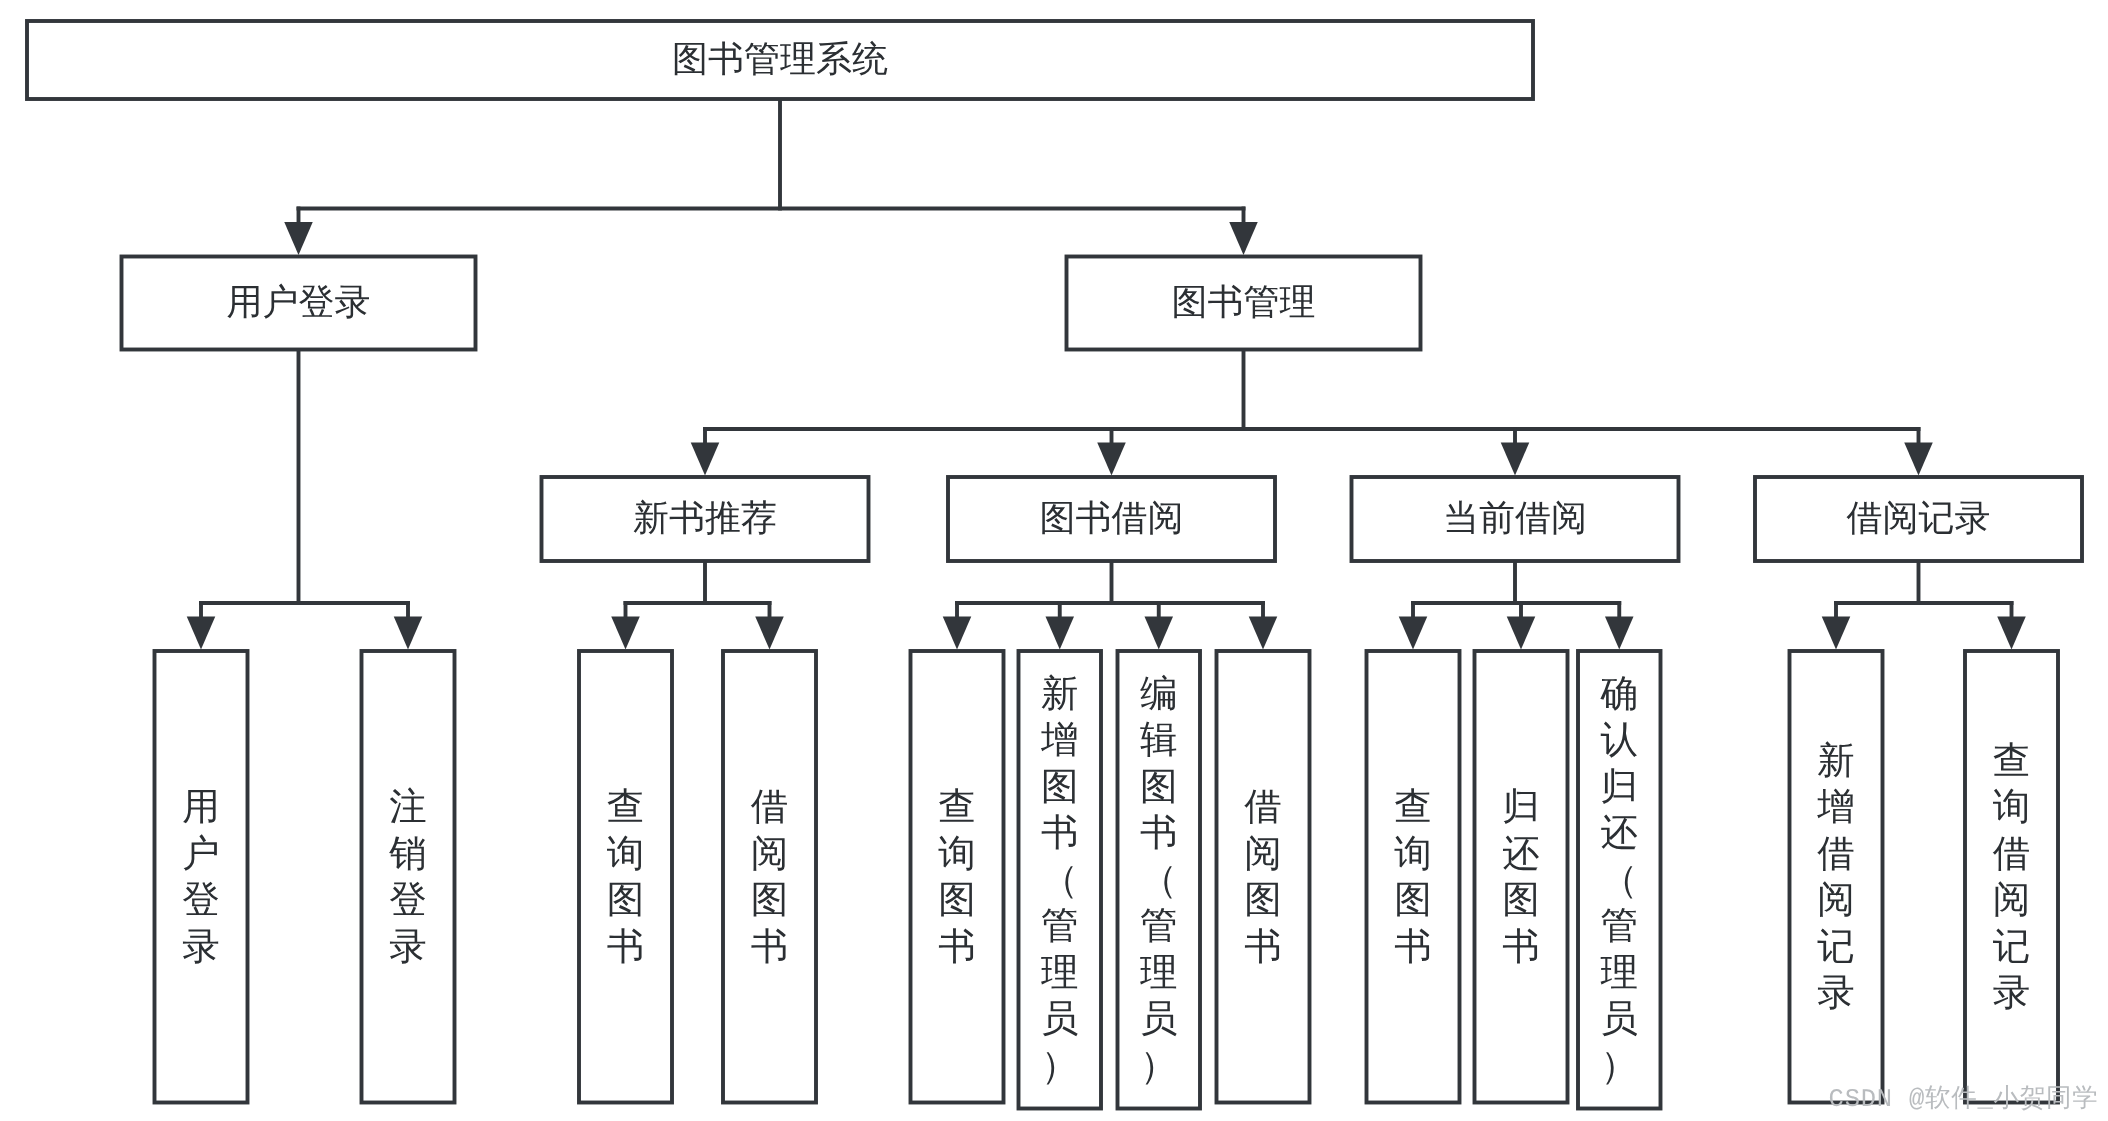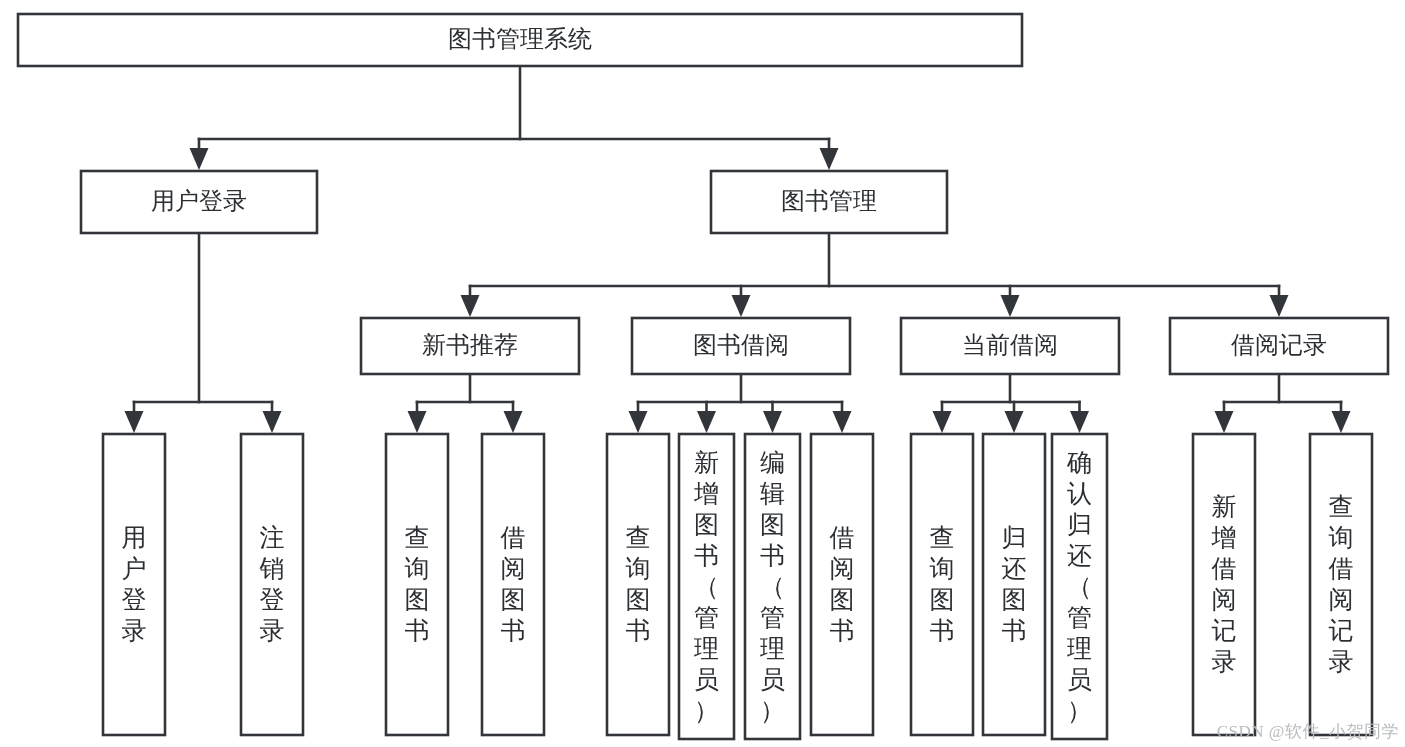--- a/index.html
+++ b/index.html
@@ -24,21 +24,21 @@
   .node-label.vertical{
     font-size:25px;
     text-anchor:middle;
   }
   .watermark{
     position:absolute;
     right:6px;bottom:4px;
     color:#b9bcbf;
     font-size:17px;
     letter-spacing:.5px;
-    font-family:Liberation Serif, serif;
+    font-family:Liberation Mono, monospace;
     white-space:nowrap;
     pointer-events:none;
   }
 </style>
 </head>
 <body>
 
 <div id="diagram-root">
   <svg id="flow" viewBox="0 0 1405 747">
     <g id="edges-layer">

